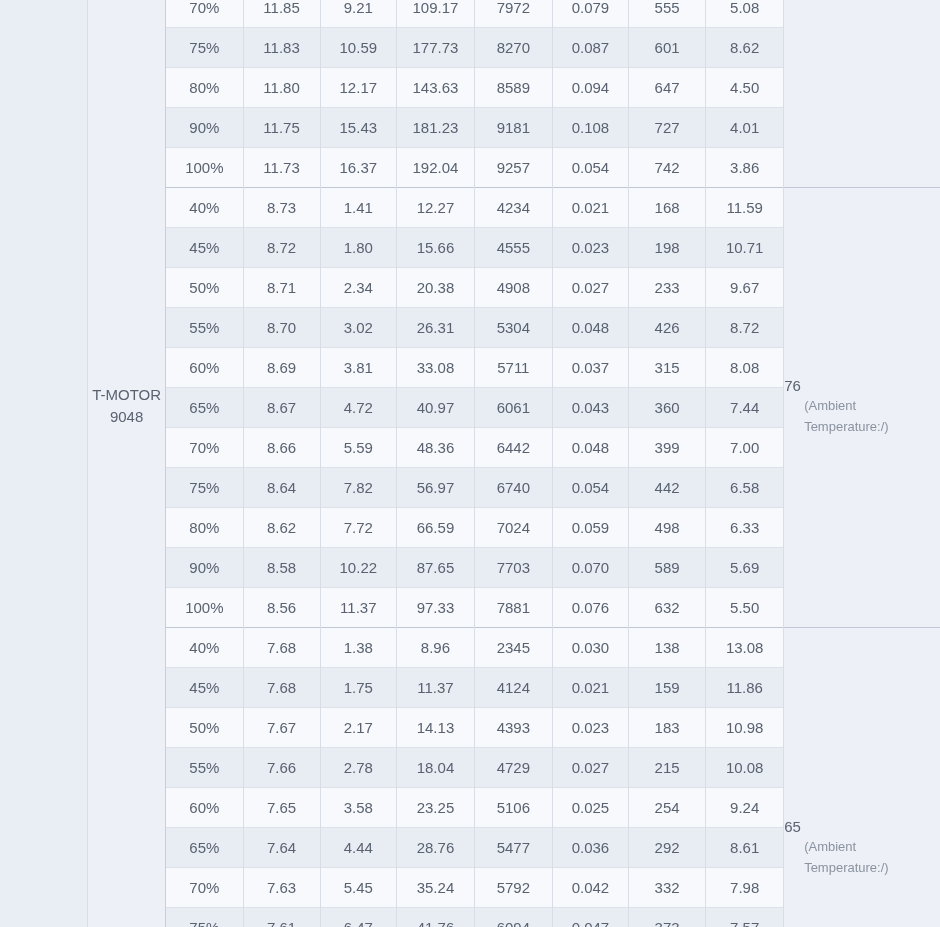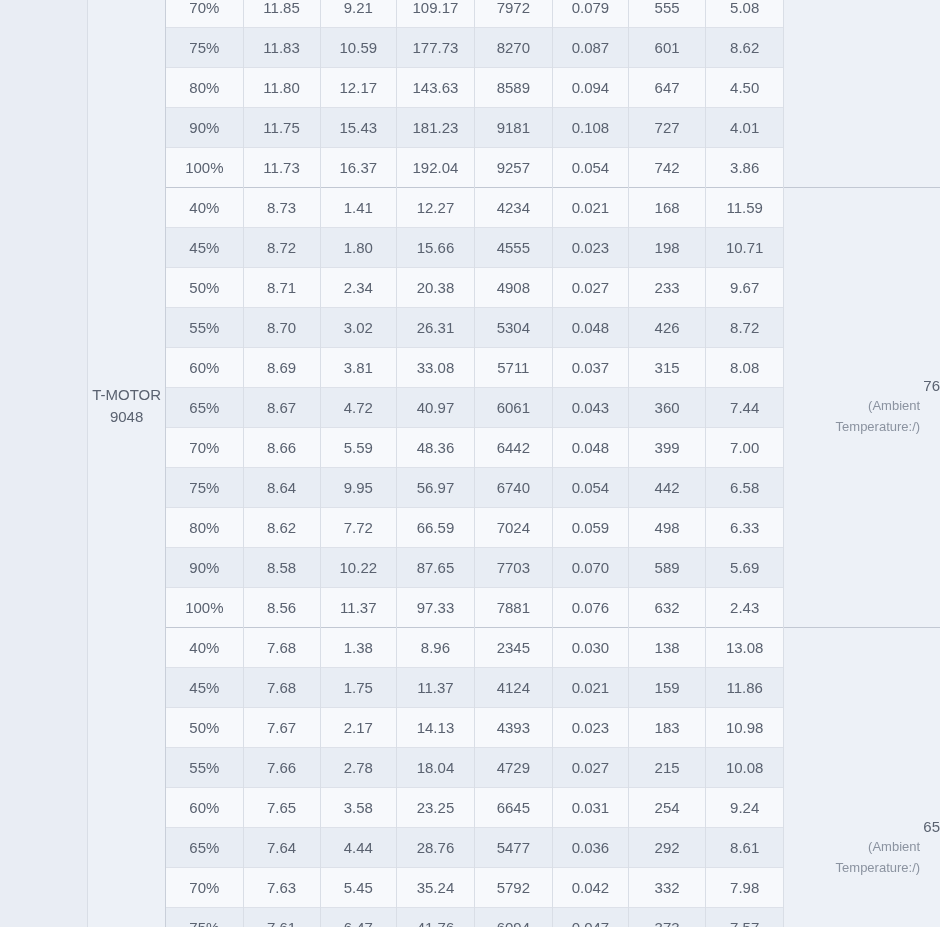--- a/index.html
+++ b/index.html
@@ -42,21 +42,21 @@
     border-right: 1px solid var(--border-outer);
     border-top: none;
   }
   .motor-label { position: relative; top: -62px; line-height: 1.45; white-space: nowrap; }
   tbody td.ambient-cell {
     background: var(--cell-panel);
     border-left: 1px solid var(--border-v);
     border-right: none;
     vertical-align: middle;
   }
-  .ambient-inner { text-align: right; }
+  .ambient-inner { text-align: left; }
   .ambient-offset-down { position: relative; top: 61px; }
   .ambient-value { font-size: 15px; color: var(--text-primary); }
   .ambient-note {
     font-size: 13px; color: var(--text-secondary);
     line-height: 1.6; width: 116px; margin: 2px auto 0;
     white-space: normal;
   }
 </style>
 </head>
 <body>
@@ -211,21 +211,21 @@
     <td data-field="current">5.59</td>
     <td data-field="power">48.36</td>
     <td data-field="rpm">6442</td>
     <td data-field="torque">0.048</td>
     <td data-field="thrust">399</td>
     <td data-field="efficiency">7.00</td>
   </tr>
           <tr class="r-odd">
     <td data-field="throttle">75%</td>
     <td data-field="voltage">8.64</td>
-    <td data-field="current">9.95</td>
+    <td data-field="current">7.82</td>
     <td data-field="power">56.97</td>
     <td data-field="rpm">6740</td>
     <td data-field="torque">0.054</td>
     <td data-field="thrust">442</td>
     <td data-field="efficiency">6.58</td>
   </tr>
           <tr class="r-even">
     <td data-field="throttle">80%</td>
     <td data-field="voltage">8.62</td>
     <td data-field="current">7.72</td>
@@ -246,21 +246,21 @@
     <td data-field="efficiency">5.69</td>
   </tr>
           <tr class="r-even">
     <td data-field="throttle">100%</td>
     <td data-field="voltage">8.56</td>
     <td data-field="current">11.37</td>
     <td data-field="power">97.33</td>
     <td data-field="rpm">7881</td>
     <td data-field="torque">0.076</td>
     <td data-field="thrust">632</td>
-    <td data-field="efficiency">2.43</td>
+    <td data-field="efficiency">5.50</td>
   </tr>
           <tr class="r-even section-start">
     <td data-field="throttle">40%</td>
     <td data-field="voltage">7.68</td>
     <td data-field="current">1.38</td>
     <td data-field="power">8.96</td>
     <td data-field="rpm">2345</td>
     <td data-field="torque">0.030</td>
     <td data-field="thrust">138</td>
     <td data-field="efficiency">13.08</td>
@@ -299,22 +299,22 @@
     <td data-field="rpm">4729</td>
     <td data-field="torque">0.027</td>
     <td data-field="thrust">215</td>
     <td data-field="efficiency">10.08</td>
   </tr>
           <tr class="r-even">
     <td data-field="throttle">60%</td>
     <td data-field="voltage">7.65</td>
     <td data-field="current">3.58</td>
     <td data-field="power">23.25</td>
-    <td data-field="rpm">6645</td>
-    <td data-field="torque">0.031</td>
+    <td data-field="rpm">5106</td>
+    <td data-field="torque">0.025</td>
     <td data-field="thrust">254</td>
     <td data-field="efficiency">9.24</td>
   </tr>
           <tr class="r-odd">
     <td data-field="throttle">65%</td>
     <td data-field="voltage">7.64</td>
     <td data-field="current">4.44</td>
     <td data-field="power">28.76</td>
     <td data-field="rpm">5477</td>
     <td data-field="torque">0.036</td>

